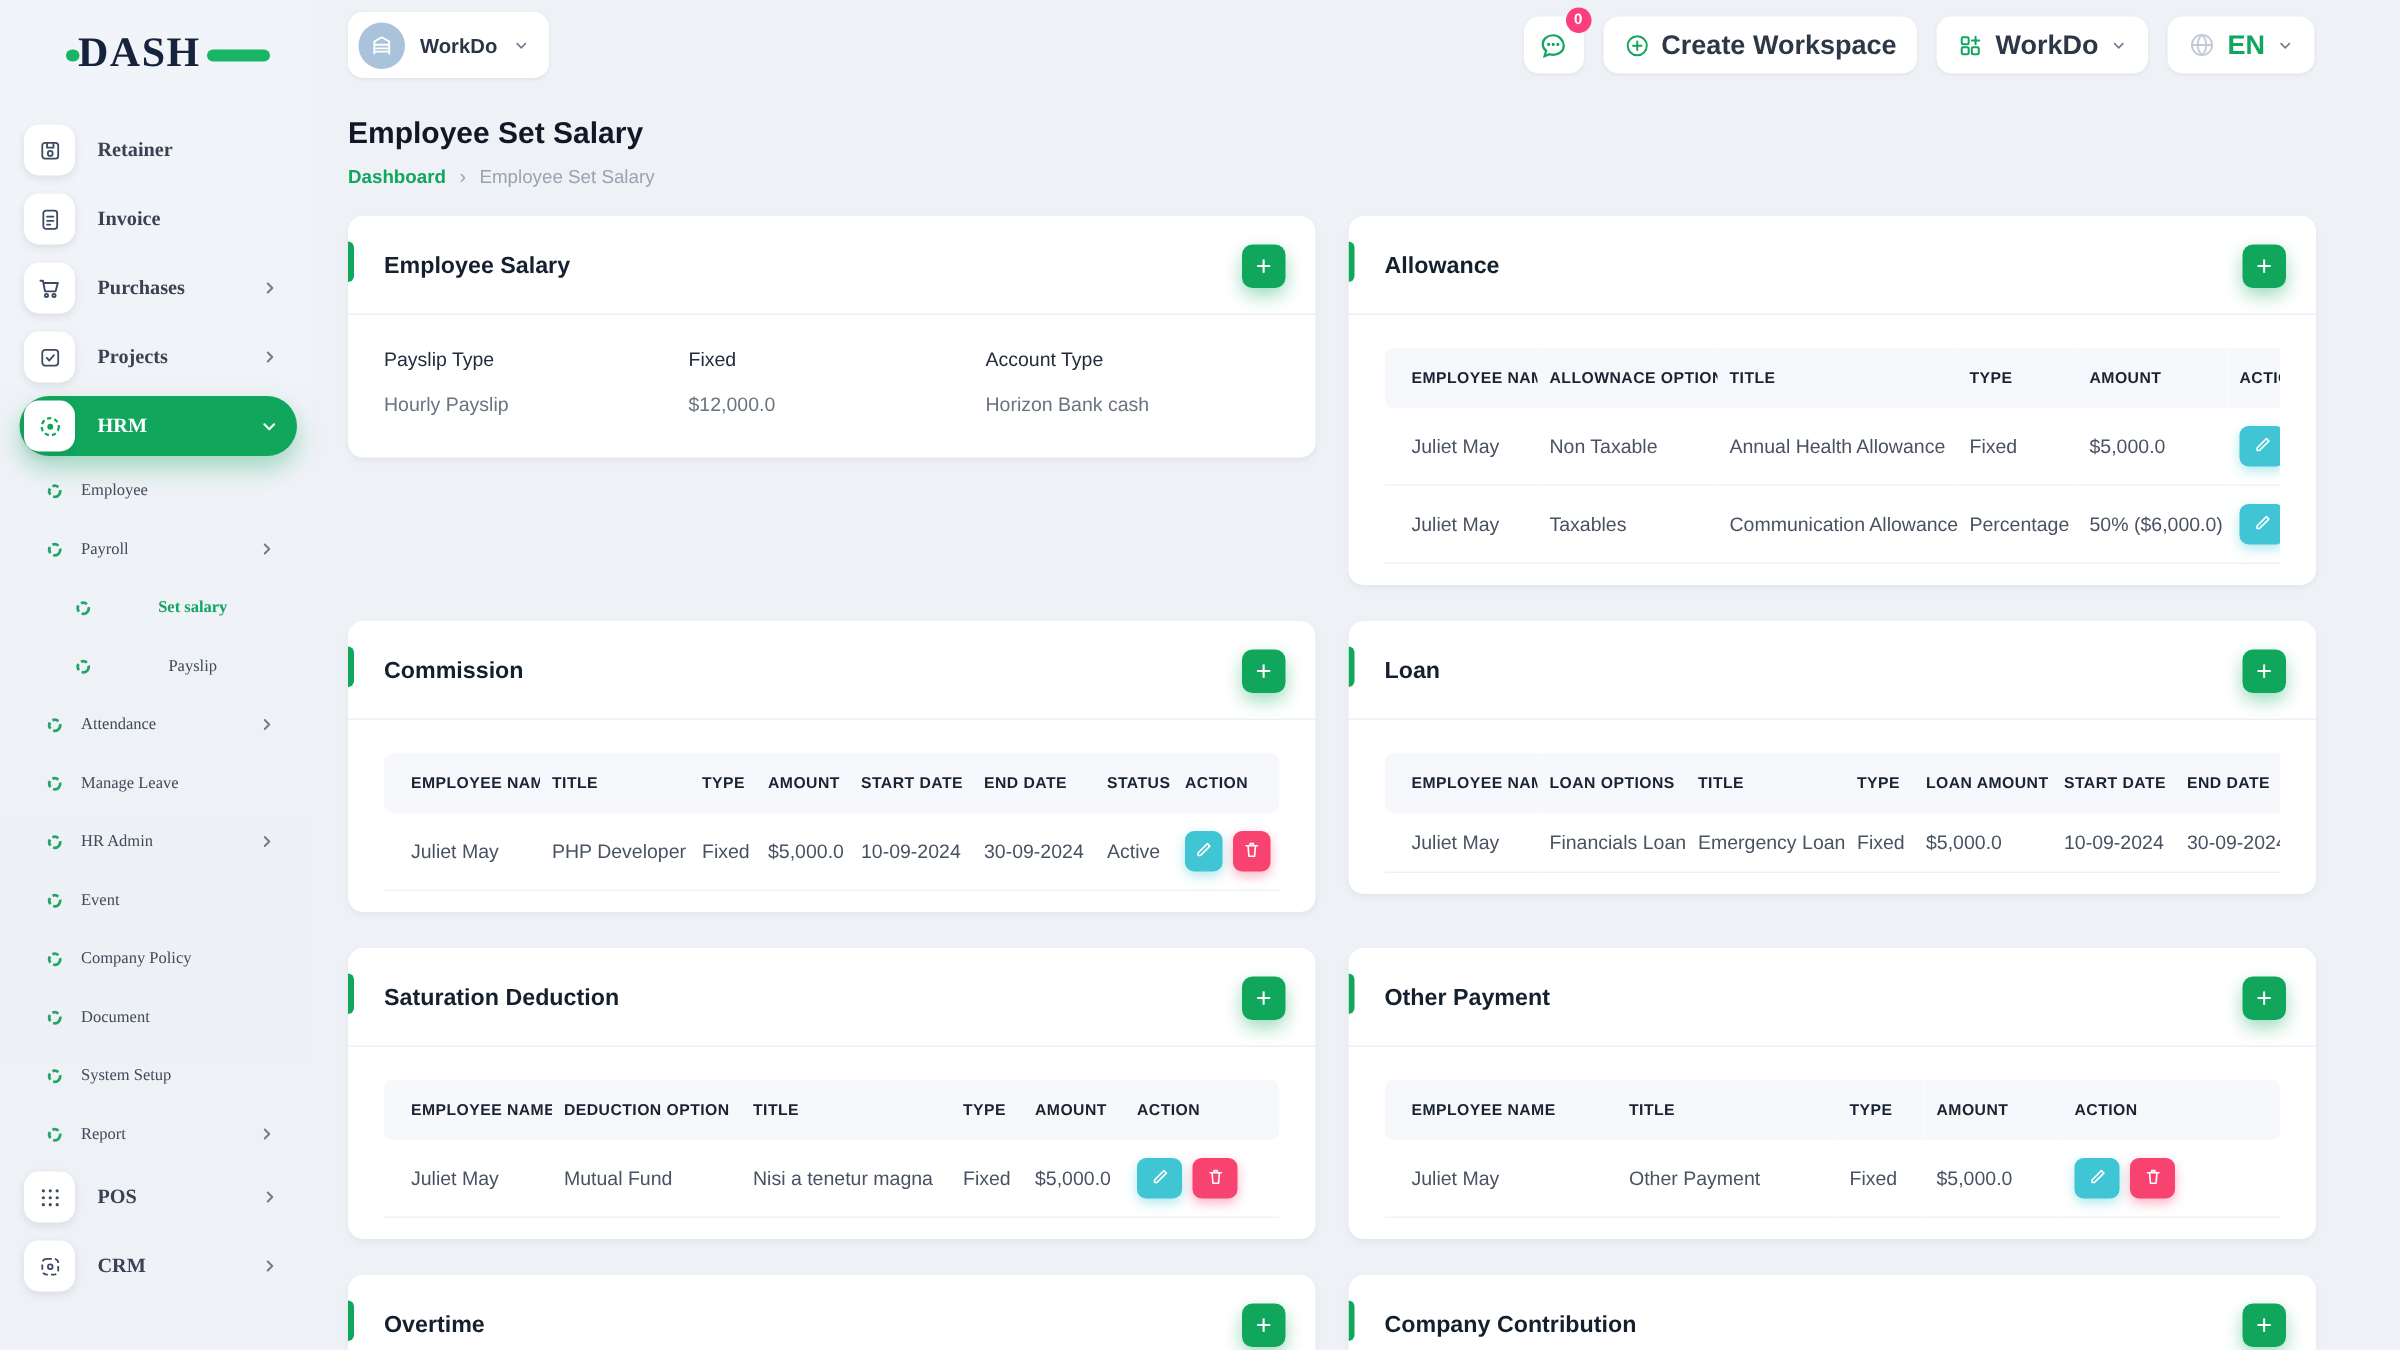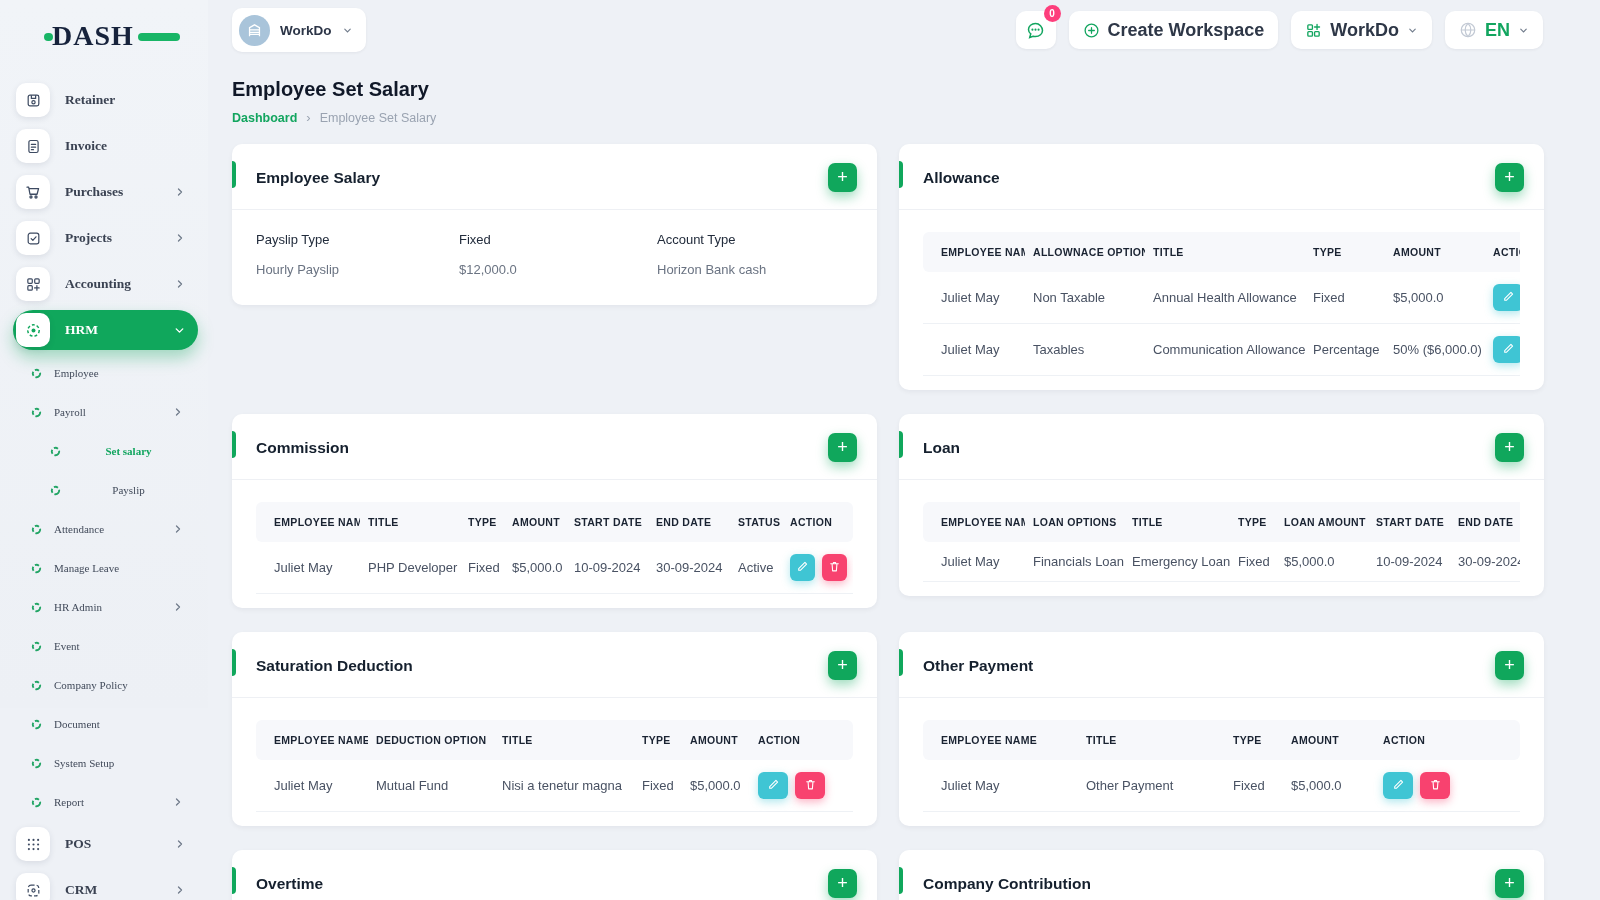--- a/index.html
+++ b/index.html
@@ -167,36 +167,20 @@
             <path d="M8.7 12.2l2.4 2.4 4.4-5" stroke-linecap="round" stroke-linejoin="round"></path>
           </svg>
         </span>
         <span class="label">Projects</span>
         <span class="chev">
           <svg width="12" height="12" viewBox="0 0 24 24" fill="none" stroke="currentColor" stroke-width="2.6" stroke-linecap="round" stroke-linejoin="round">
             <path d="M9 6l6 6-6 6"></path>
           </svg>
         </span>
       </div>
-      <div class="nav-item nav-top">
-        <span class="icon-box">
-          <svg width="17" height="17" viewBox="0 0 24 24" fill="none" stroke="currentColor" stroke-width="1.7">
-            <rect x="4" y="4" width="6.3" height="6.3" rx="1.4"></rect>
-            <rect x="13.7" y="4" width="6.3" height="6.3" rx="1.4"></rect>
-            <rect x="4" y="13.7" width="6.3" height="6.3" rx="1.4"></rect>
-            <path d="M16.8 13.5v6.5M13.5 16.8H20" stroke-linecap="round"></path>
-          </svg>
-        </span>
-        <span class="label">Accounting</span>
-        <span class="chev">
-          <svg width="12" height="12" viewBox="0 0 24 24" fill="none" stroke="currentColor" stroke-width="2.6" stroke-linecap="round" stroke-linejoin="round">
-            <path d="M9 6l6 6-6 6"></path>
-          </svg>
-        </span>
-      </div>
       <div class="nav-item nav-top active">
         <span class="icon-box">
           <svg width="19" height="19" viewBox="0 0 24 24" fill="none" stroke="currentColor" stroke-width="1.9">
             <circle cx="12" cy="12" r="7.2" stroke-dasharray="3.6 2.6"></circle>
             <circle cx="12" cy="12" r="2.5" fill="currentColor" stroke="none"></circle>
           </svg>
         </span>
         <span class="label">HRM</span>
         <span class="chev">
           <svg width="13" height="13" viewBox="0 0 24 24" fill="none" stroke="currentColor" stroke-width="2.6" stroke-linecap="round" stroke-linejoin="round">

